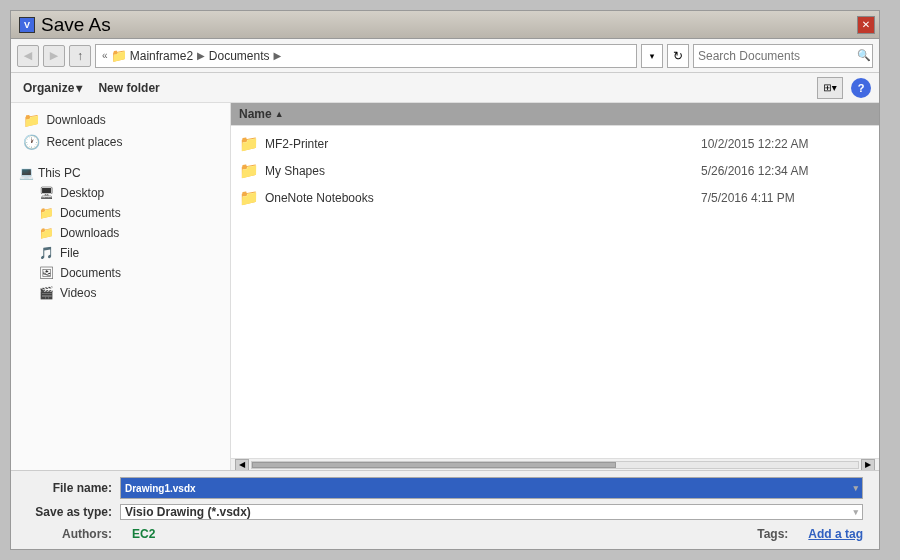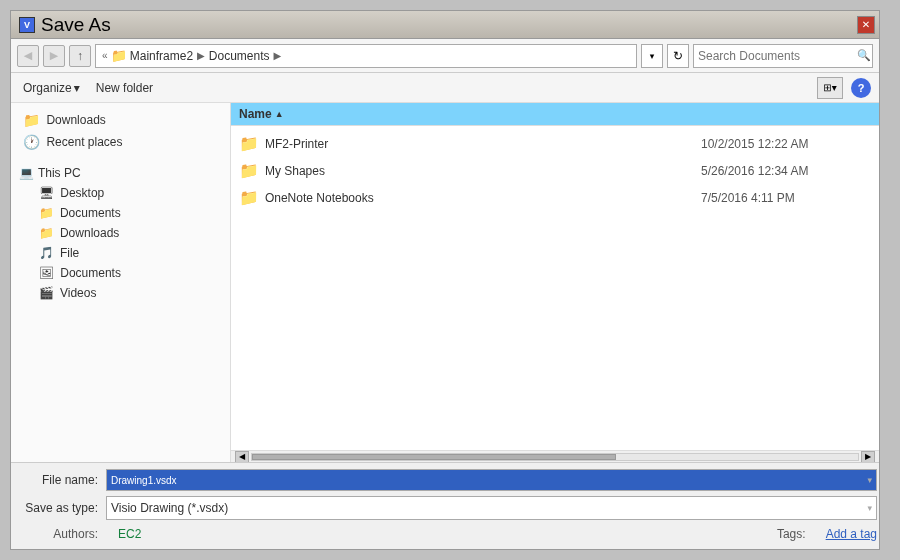--- a/index.html
+++ b/index.html
@@ -194,20 +194,21 @@
     .toolbar-btn {
       background: none;
       border: none;
       cursor: pointer;
       font-size: 12px;
       color: #333;
       padding: 2px 4px;
       display: flex;
       align-items: center;
       gap: 2px;
+      font-weight: bold;
     }
     .toolbar-spacer { flex: 1; }
     .view-btn {
       width: 26px;
       height: 22px;
       background: #e8e8e8;
       border: 1px solid #aaa;
       display: flex;
       align-items: center;
       justify-content: center;
@@ -279,21 +280,21 @@
     .right-panel {
       flex: 1;
       display: flex;
       flex-direction: column;
       background: white;
     }
     .file-list-header {
       display: flex;
       padding: 4px 8px;
       border-bottom: 1px solid #ddd;
-      background: #7dd3fc;
+      background: #a3a3a3;
     }
     .col-name {
       flex: 1;
       font-weight: 600;
       color: #333;
       font-size: 12px;
       cursor: pointer;
       display: flex;
       align-items: center;
       gap: 3px;
@@ -367,21 +368,22 @@
       width: 60%;
       height: 100%;
       background: #b0b0b0;
       border: 1px solid #999;
     }
 
     
     .bottom-panel {
       background: #f0f0f0;
       border-top: 1px solid #ccc;
-      padding: 6px 2px;
+      padding: 6px 16px;
+      font-weight: bold;
     }
     .form-row {
       display: flex;
       align-items: center;
       margin-bottom: 5px;
       gap: 8px;
     }
     .form-label {
       width: 85px;
       text-align: right;
@@ -403,21 +405,21 @@
     .form-input-text {
       color: white;
       font-size: 10px;
     }
     .form-dropdown-arrow {
       color: #aaa;
       font-size: 9px;
     }
     .form-select {
       flex: 1;
-      height: 24px;
+      height: 16px;
       background: white;
       border: 1px solid #aaa;
       font-size: 12px;
       color: #333;
       padding: 0 4px;
       display: flex;
       align-items: center;
       justify-content: space-between;
     }
     .meta-row {

